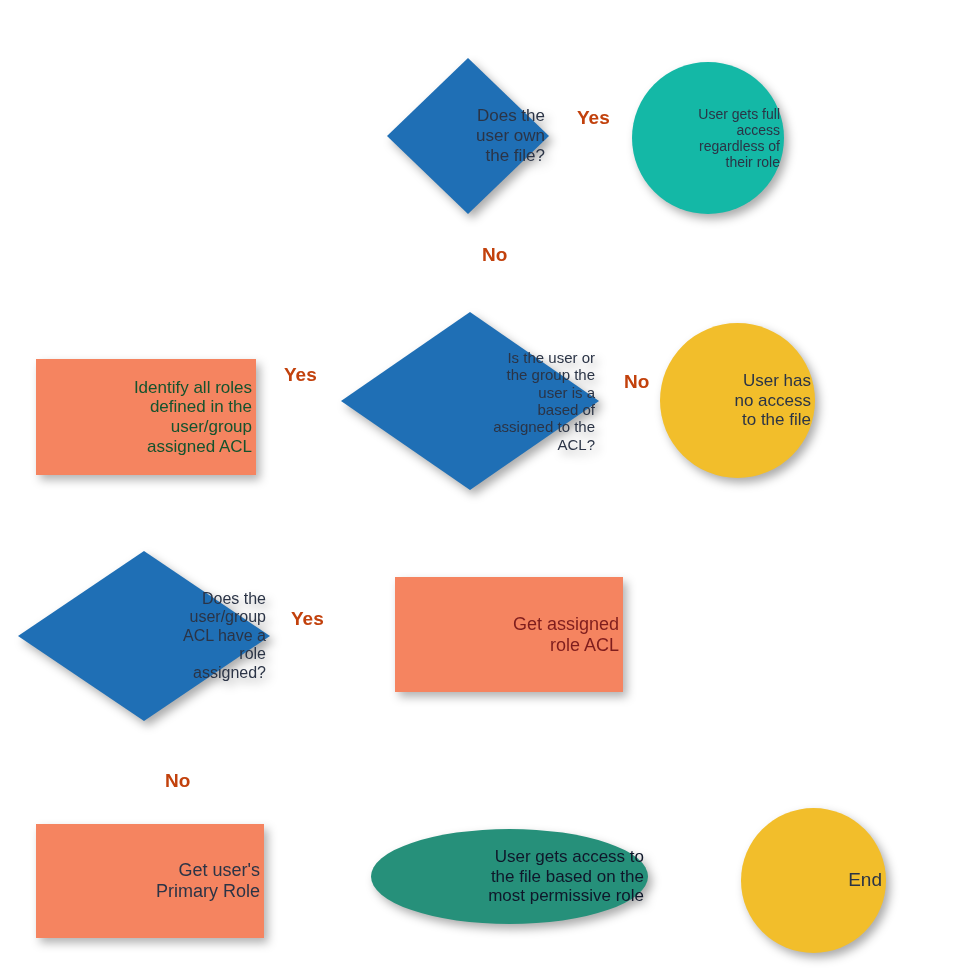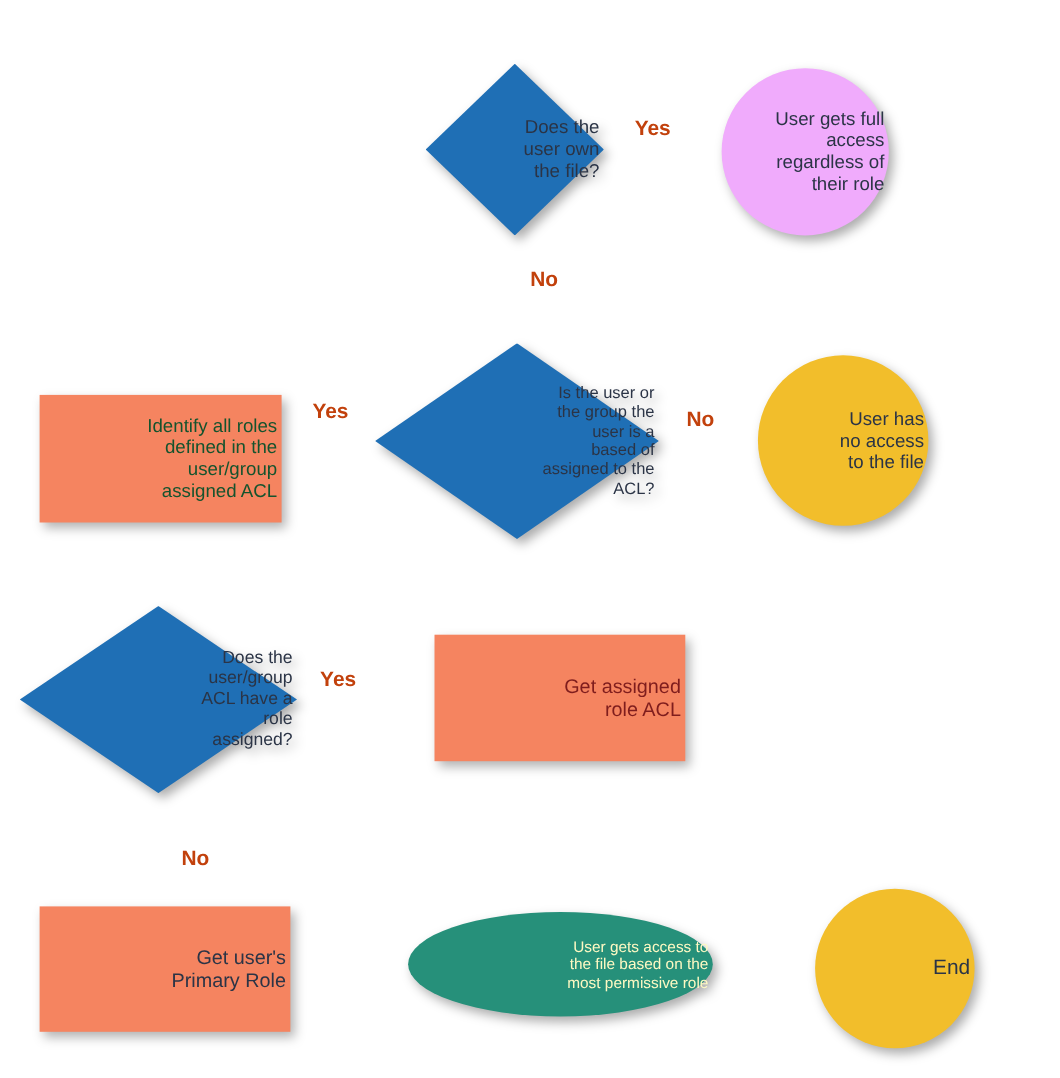--- a/index.html
+++ b/index.html
@@ -103,63 +103,63 @@
       <line x1="506" y1="698" x2="506" y2="823" stroke="#2B3446" stroke-width="5" marker-end="url(#ah)" filter="url(#lineshadow)"></line>
       <line x1="272" y1="878" x2="364" y2="878" stroke="#2B3446" stroke-width="5" marker-end="url(#ah)" filter="url(#lineshadow)"></line>
       <line x1="655" y1="878" x2="735" y2="878" stroke="#2B3446" stroke-width="5" marker-end="url(#ah)" filter="url(#lineshadow)"></line>
     </svg>
     <div class="node shape-diamond" style="left: 387px; top: 58px; width: 162px; height: 156px; font-size: 17px; color: rgb(43, 52, 70);">
       <div class="dia-fill" style="background: rgb(31, 111, 181);"></div>
       <div class="label">Does the
 user own
 the file?</div>
     </div>
-    <div class="node shape-circle" style="left: 656px; top: 62px; width: 152px; height: 152px; font-size: 17px; color: rgb(43, 52, 70); background: #f0abfc;">
+    <div class="node shape-circle" style="left: 632px; top: 62px; width: 152px; height: 152px; font-size: 14px; color: rgb(43, 52, 70); background: #14b8a6;">
       <div class="label">User gets full
 access
 regardless of
 their role</div>
     </div>
     <div class="node shape-diamond" style="left: 341px; top: 312px; width: 258px; height: 178px; font-size: 15px; color: rgb(43, 52, 70);">
       <div class="dia-fill" style="background: rgb(31, 111, 181);"></div>
       <div class="label">Is the user or
 the group the
 user is a
 based of
 assigned to the
 ACL?</div>
     </div>
     <div class="node shape-rect" style="left: 36px; top: 359px; width: 220px; height: 116px; font-size: 17px; color: #14532d; background: rgb(245, 132, 96);">
       <div class="label">Identify all roles
 defined in the
 user/group
 assigned ACL</div>
     </div>
-    <div class="node shape-circle" style="left: 689px; top: 323px; width: 155px; height: 155px; font-size: 17px; color: rgb(43, 52, 70); background: rgb(242, 190, 43);">
+    <div class="node shape-circle" style="left: 660px; top: 323px; width: 155px; height: 155px; font-size: 17px; color: rgb(43, 52, 70); background: rgb(242, 190, 43);">
       <div class="label">User has
 no access
 to the file</div>
     </div>
     <div class="node shape-diamond" style="left: 18px; top: 551px; width: 252px; height: 170px; font-size: 16px; color: rgb(43, 52, 70);">
       <div class="dia-fill" style="background: rgb(31, 111, 181);"></div>
       <div class="label">Does the
 user/group
 ACL have a
 role
 assigned?</div>
     </div>
     <div class="node shape-rect" style="left: 395px; top: 577px; width: 228px; height: 115px; font-size: 18px; color: #7f1d1d; background: rgb(245, 132, 96);">
       <div class="label">Get assigned
 role ACL</div>
     </div>
     <div class="node shape-rect" style="left: 36px; top: 824px; width: 228px; height: 114px; font-size: 18px; color: rgb(43, 52, 70); background: rgb(245, 132, 96);">
       <div class="label">Get user's
 Primary Role</div>
     </div>
-    <div class="node shape-ellipse" style="left: 371px; top: 829px; width: 277px; height: 95px; font-size: 14px; color: #fef9c3; background: rgb(38, 144, 122);">
+    <div class="node shape-ellipse" style="left: 371px; top: 829px; width: 277px; height: 95px; font-size: 17px; color: #0f172a; background: rgb(38, 144, 122);">
       <div class="label">User gets access to
 the file based on the
 most permissive role</div>
     </div>
     <div class="node shape-circle" style="left: 741px; top: 808px; width: 145px; height: 145px; font-size: 19px; color: rgb(43, 52, 70); background: rgb(242, 190, 43);">
       <div class="label">End</div>
     </div>
     <div class="edge-label" style="left: 577px; top: 107px;">Yes</div>
     <div class="edge-label" style="left: 482px; top: 244px;">No</div>
     <div class="edge-label" style="left: 284px; top: 364px;">Yes</div>

